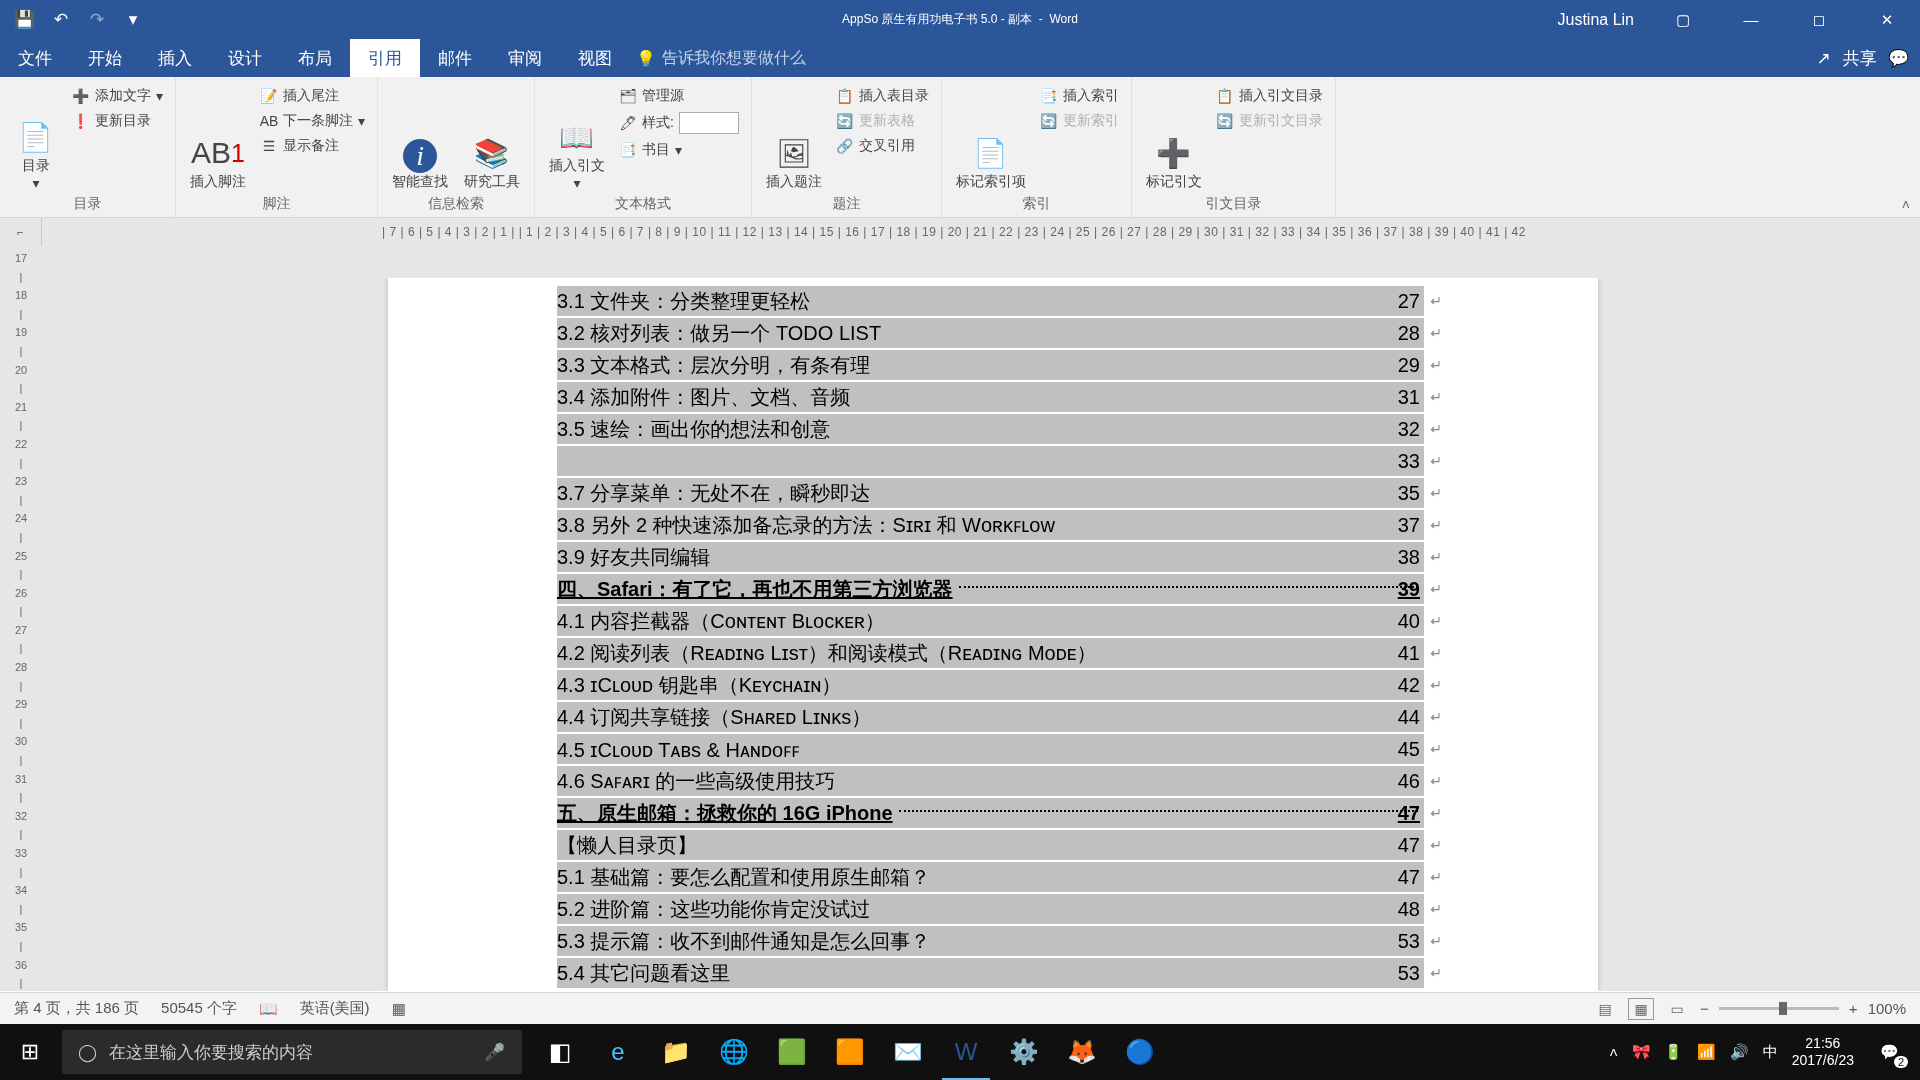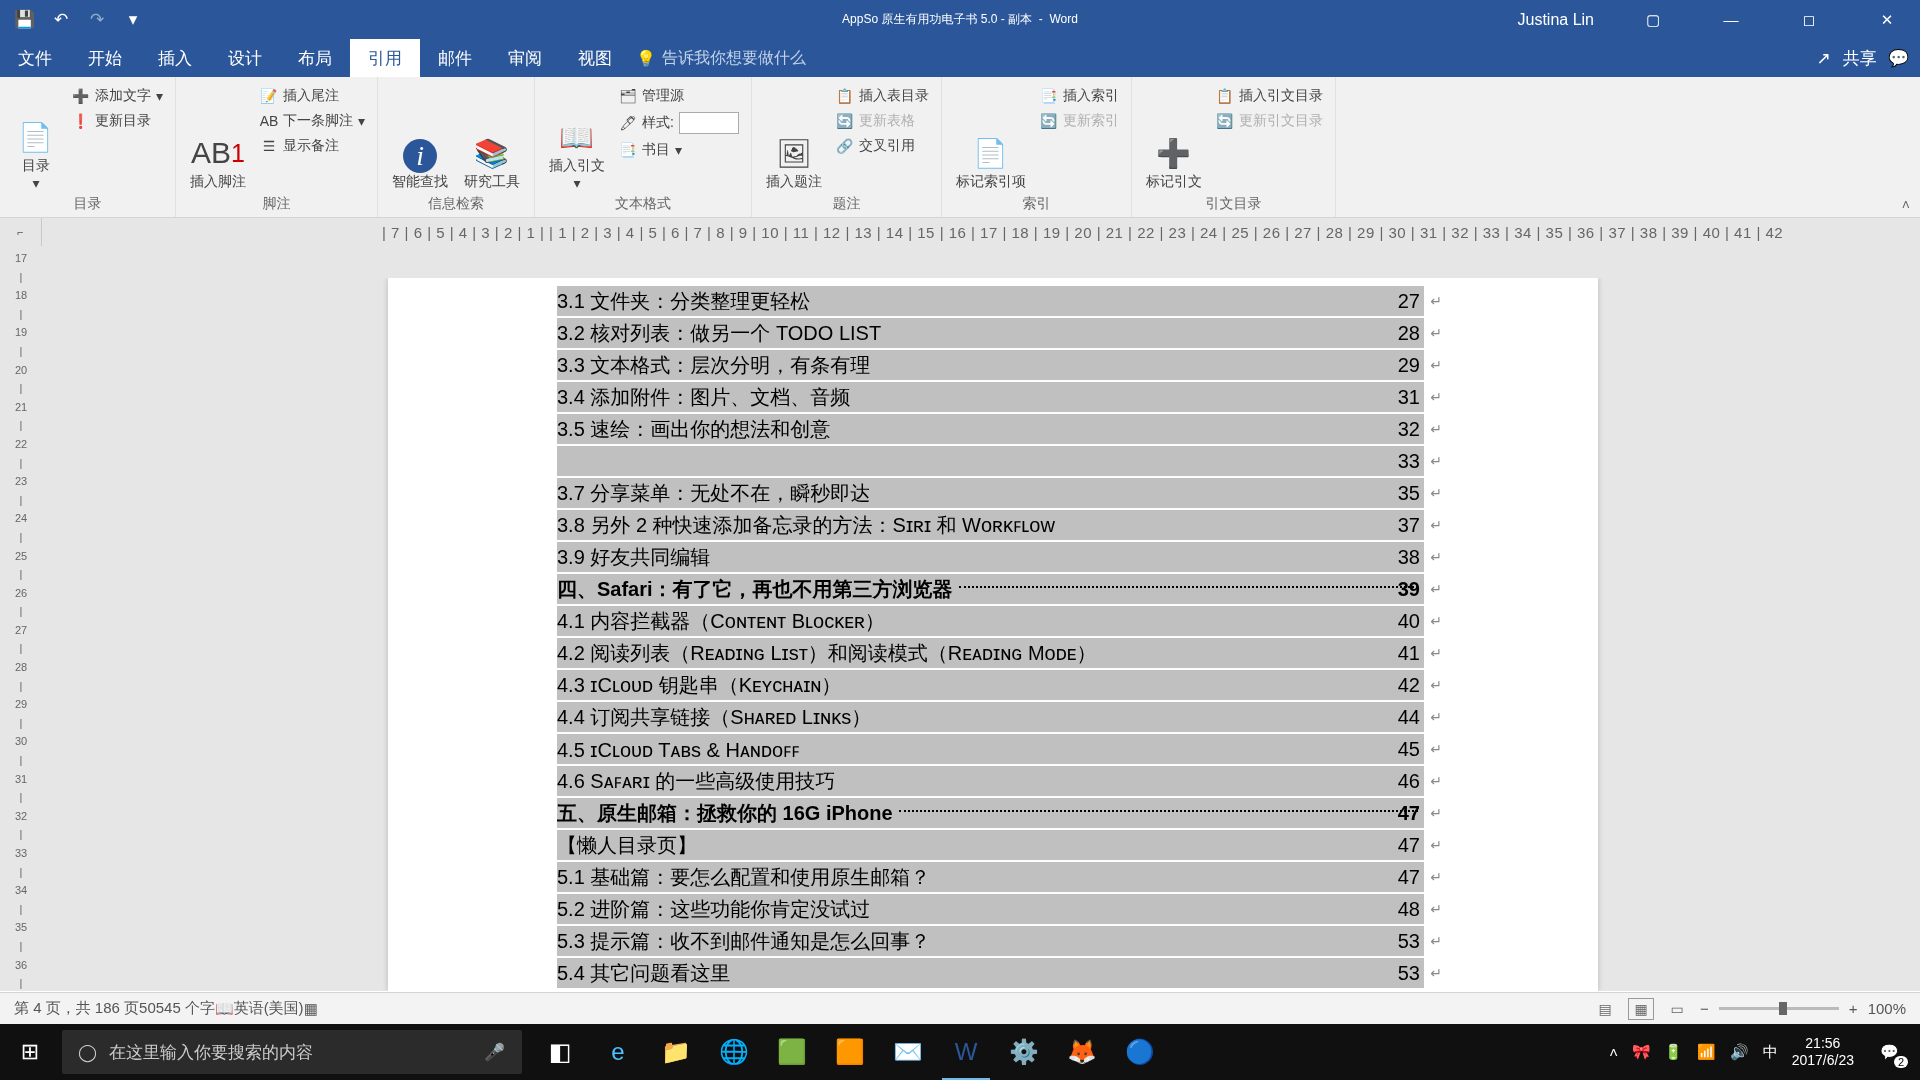--- a/index.html
+++ b/index.html
@@ -3,21 +3,21 @@
 <meta charset="utf-8">
 <style>
 * { margin: 0; padding: 0; box-sizing: border-box; font-family: "Microsoft YaHei", "Segoe UI", sans-serif; }
 body { width: 1920px; height: 1080px; overflow: hidden; background: #fff; position: relative; }
 
 
 .titlebar { height: 39px; background: #2b579a; color: #fff; display: flex; align-items: center; font-size: 15px; position: relative; }
 .qat { display: flex; align-items: center; gap: 10px; padding-left: 12px; }
 .qat-icon { width: 26px; height: 26px; display: flex; align-items: center; justify-content: center; font-size: 17px; color: #fff; }
 .title-center { position: absolute; left: 50%; transform: translateX(-50%); font-size: 12px; white-space: nowrap; }
-.tb-right { position: absolute; right: 0; display: flex; align-items: center; gap: 28px; padding-right: 8px; }
+.tb-right { position: absolute; right: 0; display: flex; align-items: center; gap: 18px; padding-right: 8px; }
 .tb-right .user { font-size: 16px; margin-right: 6px; }
 .win-btn { width: 50px; height: 38px; display: flex; align-items: center; justify-content: center; font-size: 15px; }
 
 
 .tabs { height: 38px; background: #2b579a; color: #fff; display: flex; align-items: stretch; font-size: 17px; position: relative; }
 .tab { padding: 0 18px; display: flex; align-items: center; cursor: pointer; }
 .tab.active { background: #fff; color: #2b579a; }
 .tellme { display: flex; align-items: center; color: #c3d2e9; font-size: 16px; margin-left: 6px; gap: 6px; }
 .tabs-right { position: absolute; right: 10px; display: flex; align-items: center; gap: 12px; height: 100%; }
 
@@ -31,38 +31,38 @@
 .stack { display: flex; flex-direction: column; gap: 3px; padding-top: 4px; }
 .small-btn { display: flex; align-items: center; gap: 5px; font-size: 14px; color: #444; padding: 2px 4px; white-space: nowrap; }
 .small-btn.disabled { color: #b0b0b0; }
 .small-btn .sic { width: 18px; height: 18px; display: inline-flex; align-items: center; justify-content: center; font-size: 14px; }
 .style-box { width: 60px; height: 22px; border: 1px solid #ababab; background: #fff; }
 .collapse-btn { position: absolute; right: 10px; bottom: 4px; font-size: 14px; color: #666; }
 
 
 .ruler-area { background: #e6e6e6; height: 28px; display: flex; }
 .ruler-corner { width: 42px; height: 28px; background: #e6e6e6; border-right: 1px solid #c9c9c9; display:flex;align-items:center;justify-content:center;font-size:11px;color:#555;}
-.ruler-h { flex: 1; background: #e6e6e6; font-size: 15px; color: #666; display: flex; align-items: center; padding-left: 340px; letter-spacing: 0.5px; white-space: nowrap; overflow: hidden; }
+.ruler-h { flex: 1; background: #e6e6e6; font-size: 12px; color: #666; display: flex; align-items: center; padding-left: 340px; letter-spacing: 0.5px; white-space: nowrap; overflow: hidden; }
 
 
 .doc-area { display: flex; height: 745px; background: #e6e6e6; gap: 24px; }
 .ruler-v { width: 42px; background: #e6e6e6; font-size: 11px; color: #666; display: flex; flex-direction: column; align-items: center; padding-top: 4px; gap: 1px; line-height: 1.6; }
 .page-wrap { flex: 1; display: flex; justify-content: center; overflow: hidden; margin-top: 32px; }
 .page { width: 1210px; background: #fff; box-shadow: 0 0 6px rgba(0,0,0,0.2); margin-top: 0; padding: 0; position: relative; }
 .toc { padding: 8px 0 0 0; }
 .toc-line { margin: 0 174px 0 169px; background: #c0c0c0; height: 32px; display: flex; align-items: center; font-family: SimSun, serif; font-size: 20px; color: #000; position: relative; border-bottom: 2px solid #fff; }
 .toc-line .txt { white-space: nowrap; }
 .toc-line .pg { position: absolute; right: 4px; }
 .toc-line .para-mark { position: absolute; right: -18px; color: #888; font-size: 14px; }
-.toc-line.bold .txt, .toc-line.bold .pg { font-weight: bold; }
+.toc-line.bold .txt, .toc-line.bold .pg { font-weight: bold; text-decoration: underline; }
 .toc-line .dots { flex: 1; border-bottom: 2px dotted #000; margin: 0 6px 4px 6px; height: 1px; }
 
 
 .statusbar { position: absolute; bottom: 56px; left: 0; right: 0; height: 32px; background: #f3f3f3; border-top: 1px solid #d4d4d4; display: flex; align-items: center; font-size: 15px; color: #555; padding: 0 14px; justify-content: space-between; }
-.statusbar .left { display: flex; align-items: center; justify-content: center; }
+.statusbar .left { display: flex; gap: 22px; align-items: center; justify-content: center; }
 .statusbar .right { display: flex; gap: 10px; align-items: center; }
 .view-btn { width: 26px; height: 22px; border: 1px solid transparent; display:flex;align-items:center;justify-content:center;font-size:14px;color:#666;}
 .zoom-slider { width: 120px; height: 3px; background: #bbb; position: relative; }
 .zoom-slider::after { content:''; position:absolute; left:50%; top:-5px; width:8px; height:13px; background:#666; }
 
 
 .taskbar { position: absolute; bottom: 0; left: 0; right: 0; height: 56px; background: #101010; display: flex; align-items: center; color: #fff; font-size: 17px; }
 .start { width: 60px; height: 56px; display:flex;align-items:center;justify-content:center;font-size:22px;}
 .search { display:flex; align-items:center; gap:12px; background: #2b2b2b; height: 44px; border-radius: 2px; padding: 0 16px; margin-left: 2px; width: 460px; color:#ccc;}
 .tb-icons { display:flex; gap:2px; margin-left: 10px; }

